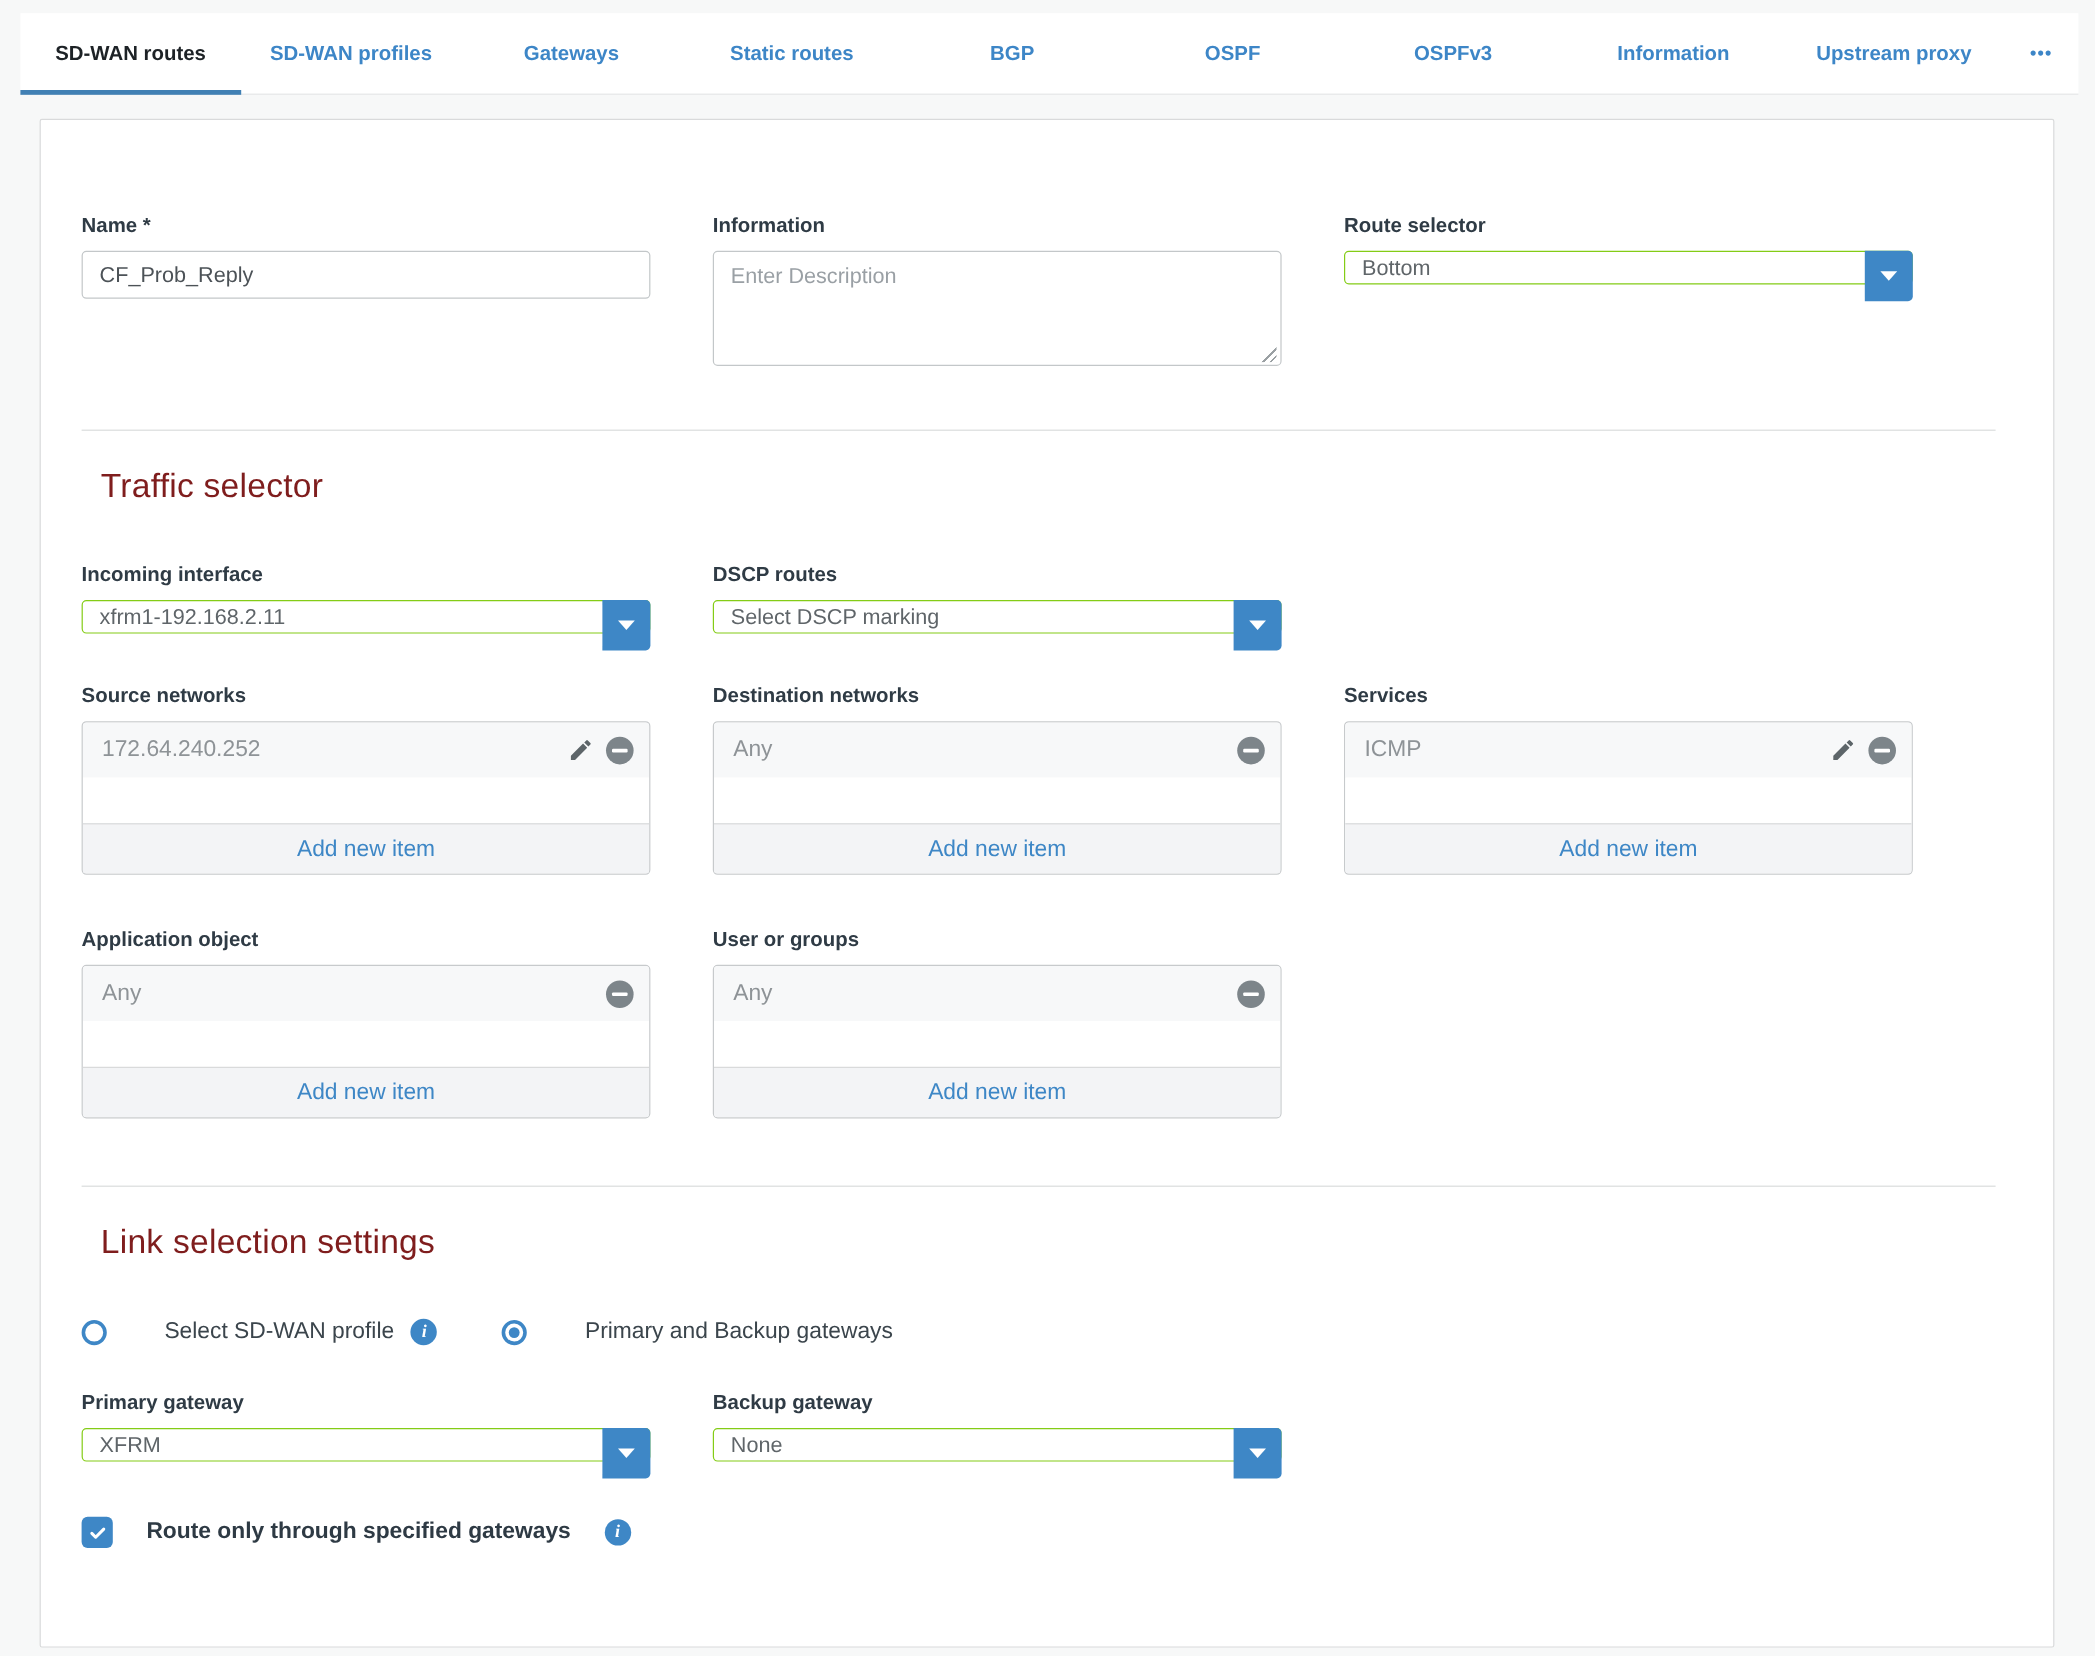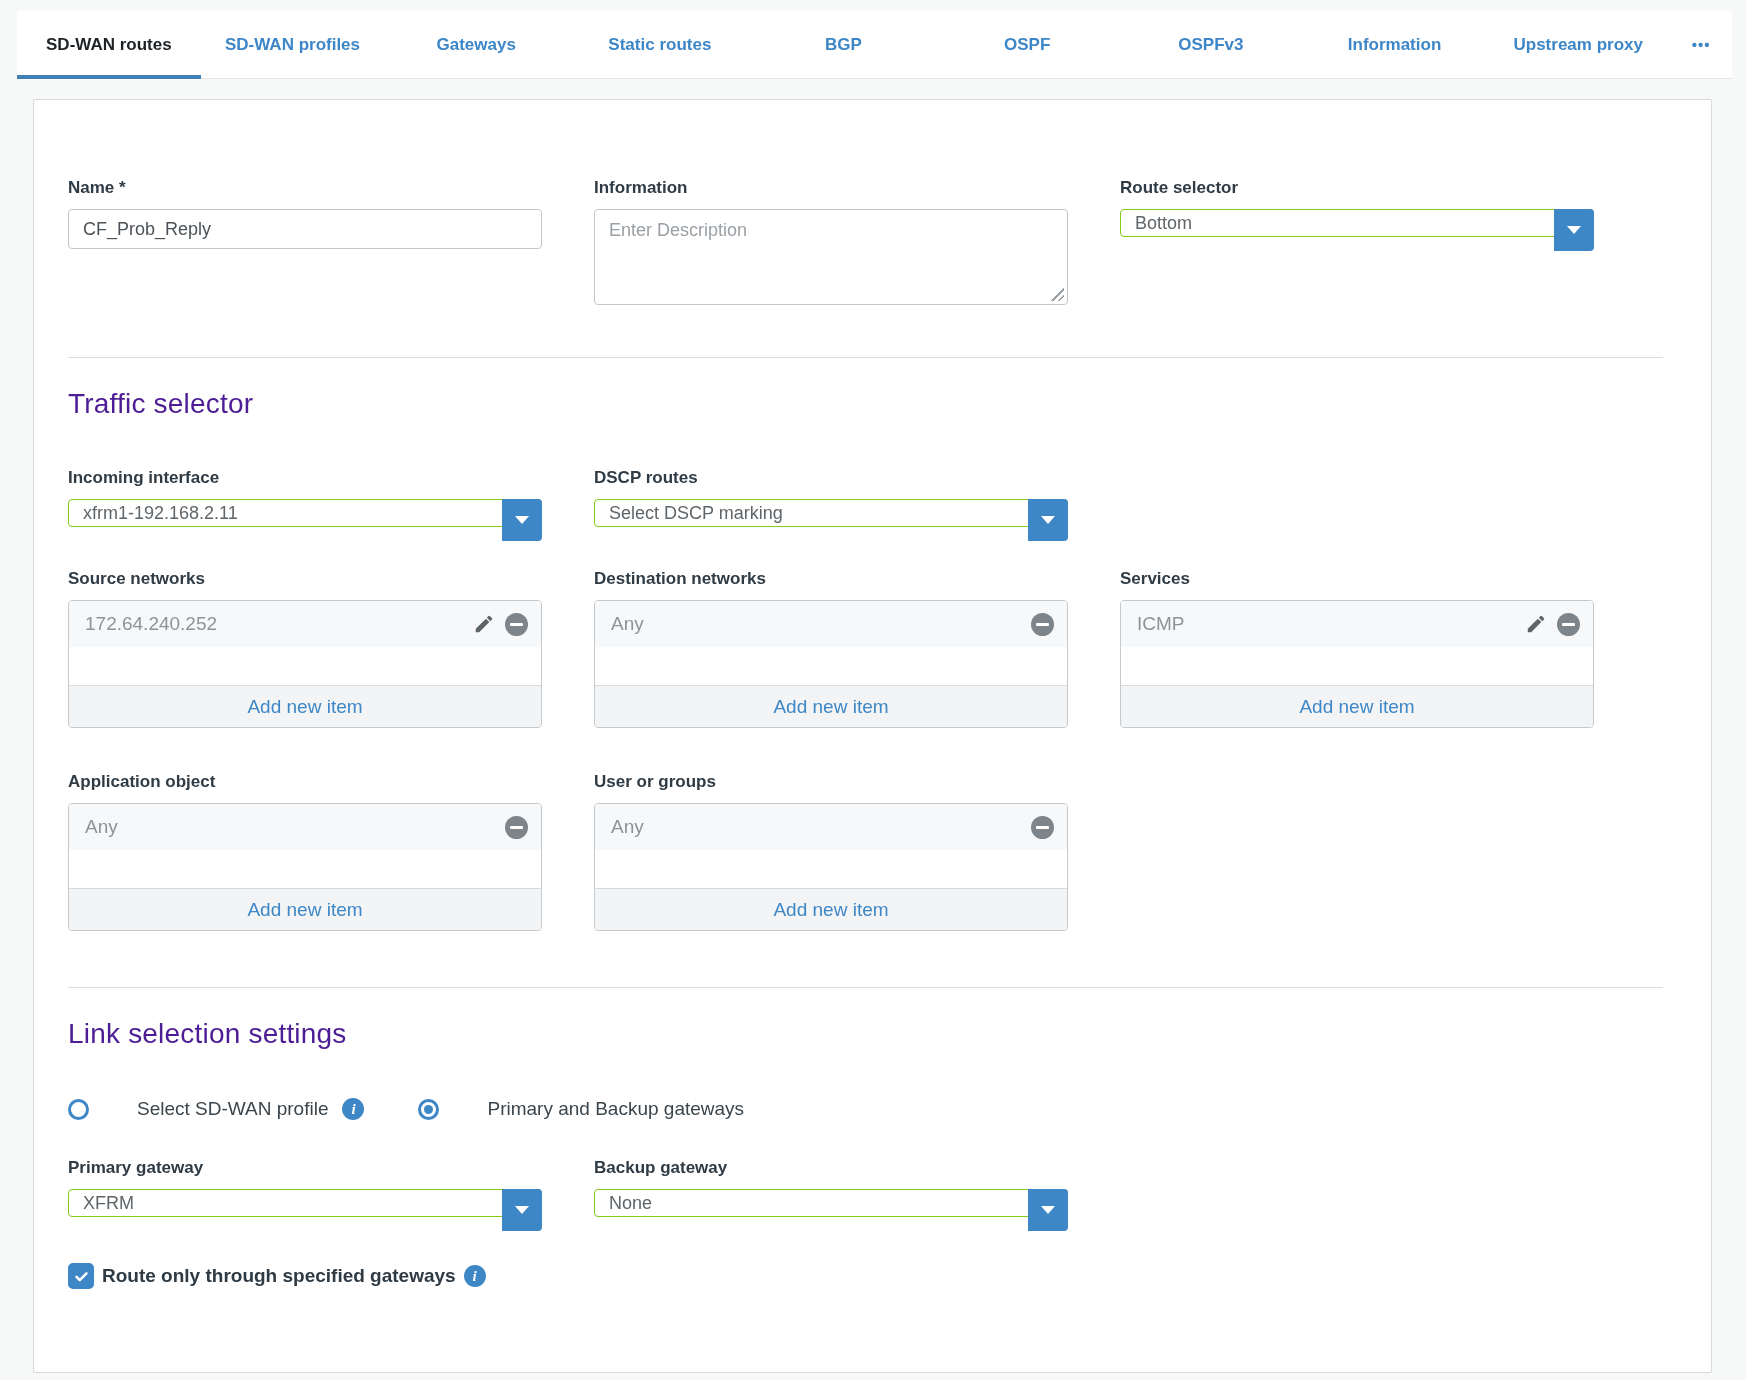--- a/index.html
+++ b/index.html
@@ -149,24 +149,24 @@
     border-right: 7px solid transparent;
     border-top: 8px solid #fff;
   }
 
   .divider {
     border: none;
     border-top: 1px solid #dadcdd;
     margin-top: 48px;
   }
   .section-heading {
-    margin: 30px 0 48px;
+    margin: 30px 16px 48px;
     font-size: 28px;
     font-weight: 400;
-    color: #4c1d95;
+    color: #7f1d1d;
     letter-spacing: 0.2px;
   }
 
   
   .listbox {
     width: 100%;
     height: 128px;
     border: 1px solid #c7cacc;
     border-radius: 4px;
     background: #fff;
@@ -268,21 +268,21 @@
     cursor: pointer;
   }
   .gap-between-radios { width: 26px; }
 
   .mt-gateways { margin-top: 38px; }
 
   .checkbox-row {
     margin-top: 46px;
     display: flex;
     align-items: center;
-    gap: 8px;
+    gap: 28px;
     cursor: pointer;
   }
   .checkbox {
     width: 26px; height: 26px;
     border-radius: 5px;
     background: #3e87c6;
     display: flex;
     align-items: center;
     justify-content: center;
     flex: none;

